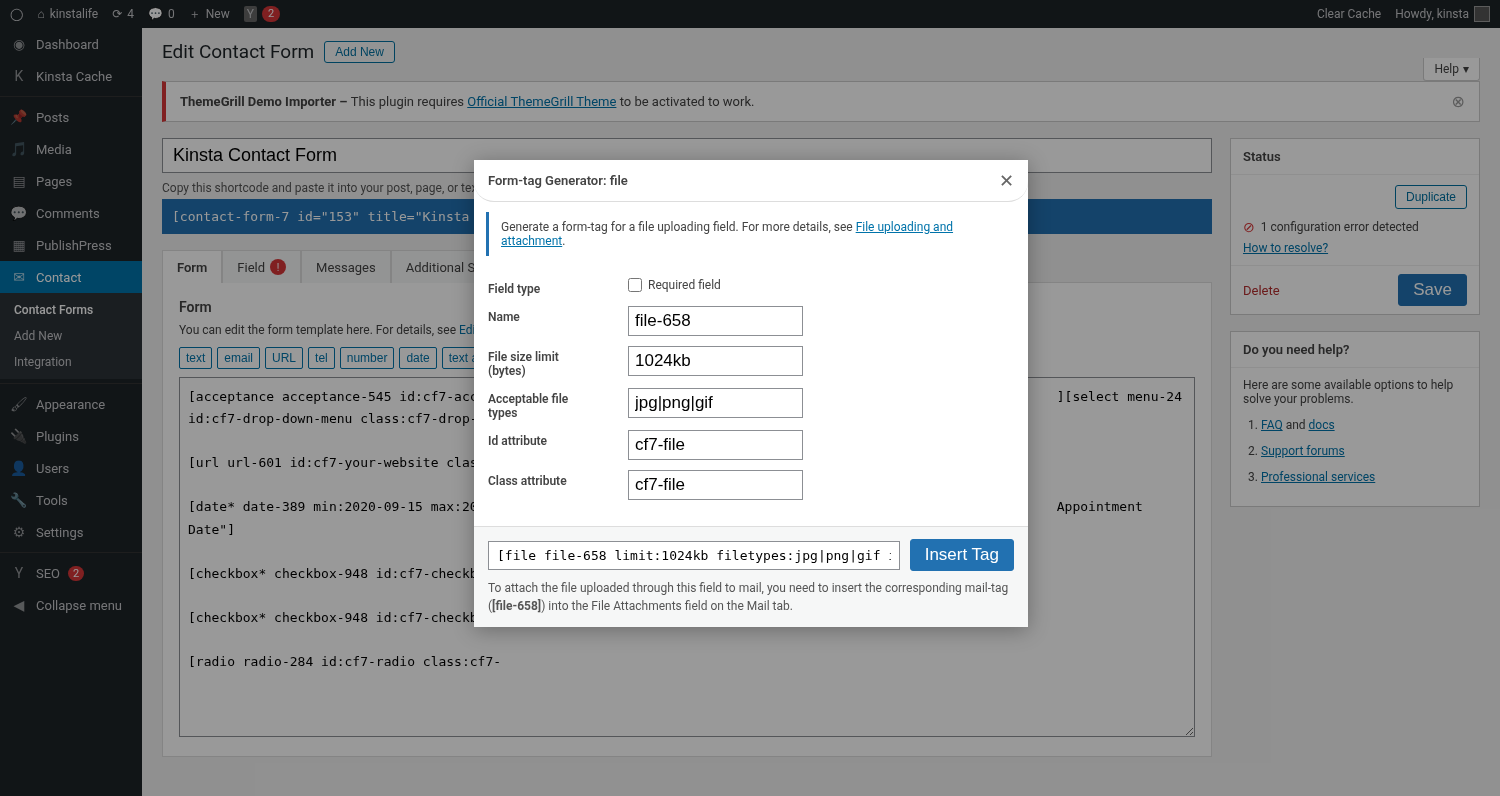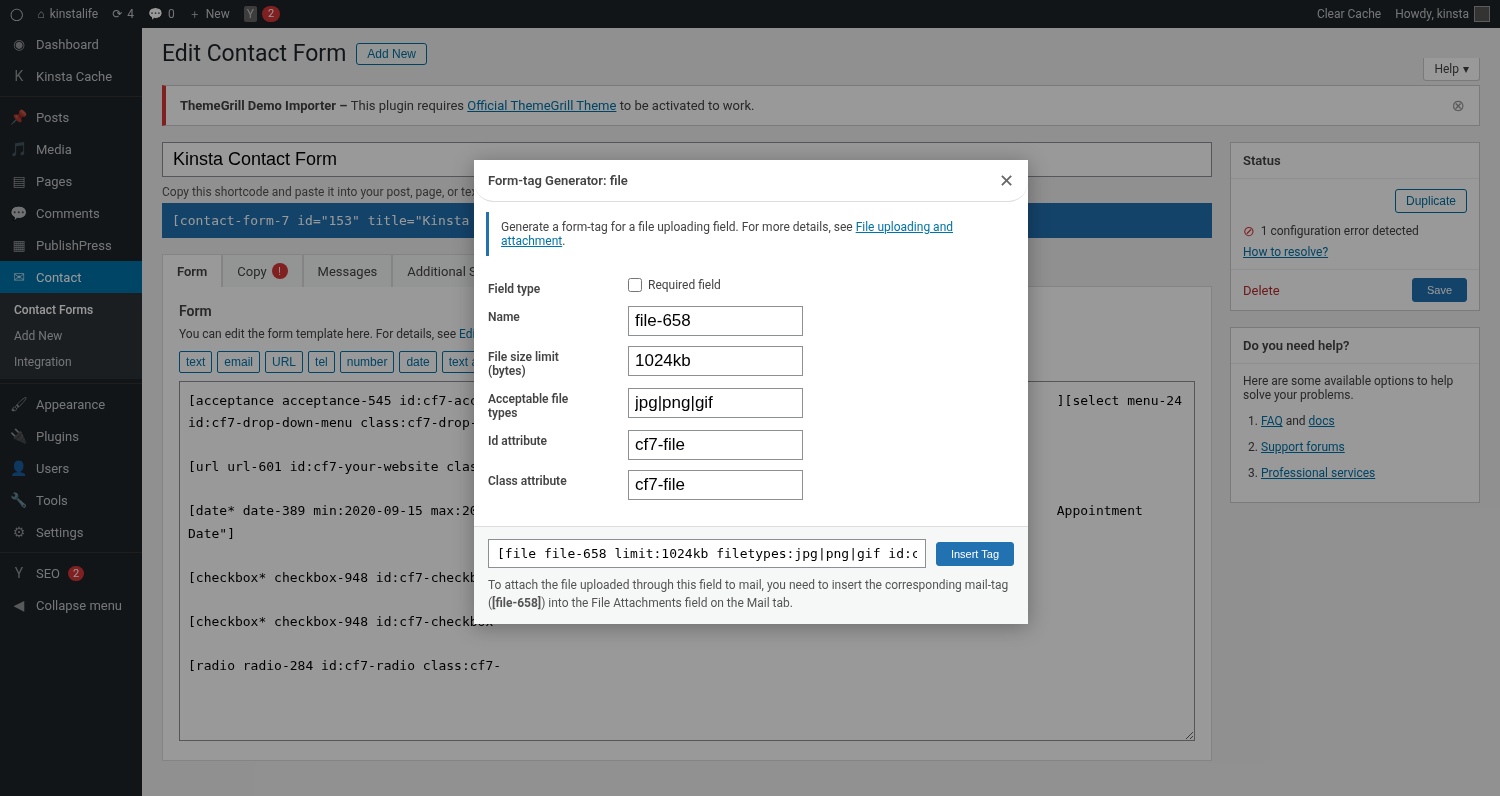--- a/index.html
+++ b/index.html
@@ -20,21 +20,21 @@
 .submenu { background: #2c3338; padding: 4px 0; }
 .submenu-item { padding: 6px 14px; font-size: 12px; color: #c3c4c7; cursor: pointer; }
 .submenu-item.active { color: #fff; font-weight: 500; }
 .menu-separator { border-top: 1px solid #333; margin: 4px 0; }
 .menu-icon { width: 18px; text-align: center; font-size: 14px; opacity: 0.7; }
 .badge-orange { background: #d63638; color: #fff; border-radius: 9px; padding: 0 5px; font-size: 11px; line-height: 15px; }
 
 
 .main { position: absolute; top: 28px; left: 142px; right: 0; bottom: 0; padding: 12px 20px; background: #f1f1f1; overflow: auto; }
 .page-header { display: flex; align-items: center; gap: 10px; margin-bottom: 18px; }
-.page-title { font-size: 23px; font-weight: 400; color: #1d2327; }
+.page-title { font-size: 19px; font-weight: 400; color: #1d2327; }
 .btn-secondary { border: 1px solid #0071a1; color: #0071a1; background: #f6f7f7; padding: 3px 10px; border-radius: 3px; font-size: 12px; cursor: pointer; }
 .help-tab { position: absolute; top: 30px; right: 20px; border: 1px solid #ccc; border-top: none; background: #fff; padding: 4px 10px; font-size: 12px; cursor: pointer; border-radius: 0 0 3px 3px; display: flex; align-items: center; gap: 4px; }
 
 .notice { border: 1px solid #ccc; border-left: 4px solid #d63638; background: #fff; padding: 10px 14px; margin-bottom: 16px; display: flex; justify-content: space-between; align-items: center; }
 .notice a { color: #0073aa; text-decoration: underline; }
 .dismiss-x { color: #999; cursor: pointer; font-size: 16px; }
 
 .layout { display: flex; gap: 18px; }
 .col-main { flex: 1; }
 .col-side { width: 250px; }
@@ -55,21 +55,21 @@
 .tag-buttons { display: flex; flex-wrap: wrap; gap: 5px; margin-bottom: 8px; }
 .tag-btn { border: 1px solid #0073aa; background: #fff; color: #0073aa; padding: 3px 6px; font-size: 12px; border-radius: 2px; cursor: pointer; }
 .form-textarea { width: 100%; height: 360px; border: 1px solid #8c8f94; padding: 8px; font-family: monospace; font-size: 13px; line-height: 1.7; resize: vertical; }
 
 
 .postbox { background: #fff; border: 1px solid #ccc; margin-bottom: 16px; }
 .postbox-header { padding: 10px 12px; font-size: 13px; font-weight: 600; border-bottom: 1px solid #eee; }
 .postbox-body { padding: 10px 12px; font-size: 12px; }
 .postbox-footer { padding: 8px 12px; border-top: 1px solid #eee; display: flex; justify-content: space-between; align-items: center; }
 .btn-outline { border: 1px solid #0071a1; color: #0071a1; background: #fff; padding: 4px 10px; border-radius: 3px; font-size: 12px; cursor: pointer; }
-.btn-primary { background: #2271b1; color: #fff; border: 1px solid #2271b1; padding: 5px 14px; border-radius: 3px; font-size: 11px; cursor: pointer; }
+.btn-primary { background: #2271b1; color: #fff; border: 1px solid #2271b1; padding: 5px 14px; border-radius: 3px; font-size: 17px; cursor: pointer; }
 .delete-link { color: #b32d2e; cursor: pointer; }
 .config-err { display: flex; align-items: center; gap: 6px; margin: 6px 0; }
 .err-icon { color: #d63638; font-size: 14px; }
 .postbox-body a { color: #0073aa; text-decoration: underline; }
 .postbox-body ol { margin-left: 18px; }
 .postbox-body ol li { margin: 12px 0; }
 
 
 .overlay { position: absolute; inset: 0; background: rgba(0,0,0,0.4); z-index: 100; }
 
@@ -207,21 +207,21 @@
 
   <div class="layout">
     <div class="col-main">
       <input type="text" class="title-input" value="Kinsta Contact Form" style="">
       <div class="shortcode-hint">Copy this shortcode and paste it into your post, page, or text widget content:</div>
       <div class="shortcode-box">[contact-form-7 id="153" title="Kinsta Contact F</div>
 
       <div class="tabs">
         <div class="tab active">Form</div>
         <div class="tab">
-            <span>Copy</span> 
+            <span>Field</span> 
             <span class="tab-badge">!</span>
           </div>
         <div class="tab">Messages</div>
         <div class="tab">Additional Settings</div>
       </div>
 
       <div class="panel">
         <h3>Form</h3>
         <div class="panel-hint"><span>You can edit the form template here. For details, see </span><a>Editin</a></div>
         <div class="tag-buttons">

